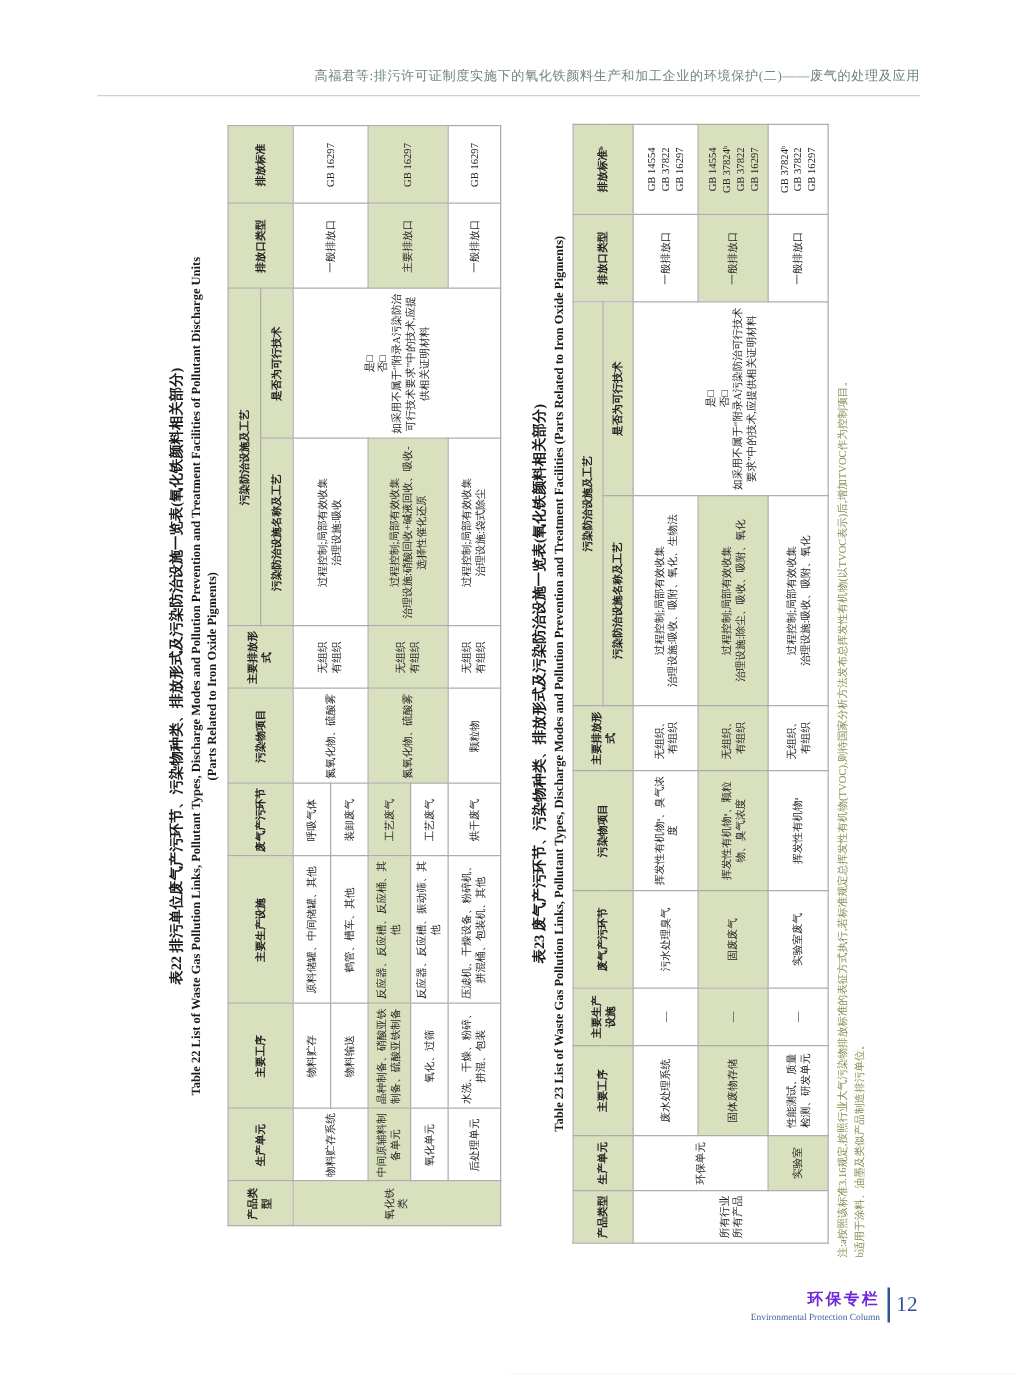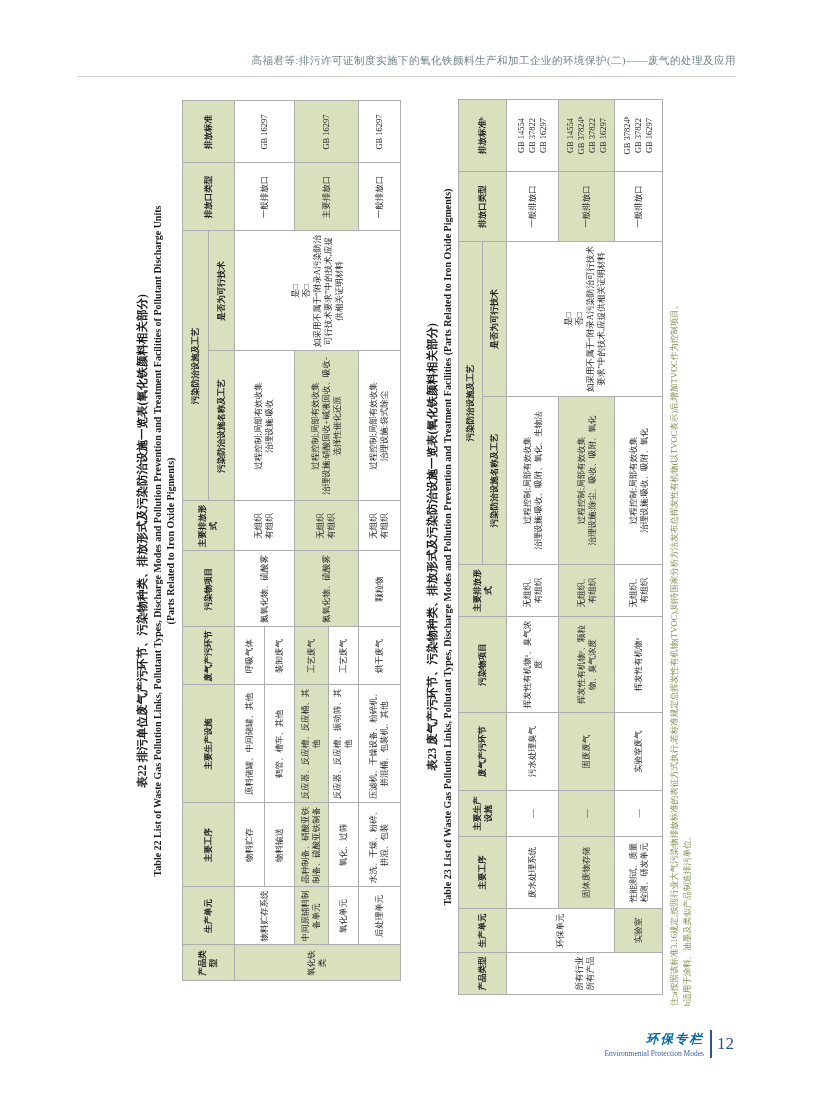--- a/index.html
+++ b/index.html
@@ -25,21 +25,21 @@
     font-family:"Liberation Serif","DejaVu Serif",serif;overflow:hidden;}
   th{font-weight:bold;}
   .g{background:#d9e0be;}
 
   .notes{margin-top:5px;font-size:8.5px;line-height:1.5;color:#7e8f4e;text-align:left;}
   .notes div{margin:0;}
 
   
   .page-footer{position:absolute;left:556px;top:1030px;width:200px;display:flex;align-items:center;}
   .footer-text{width:148px;display:flex;flex-direction:column;align-items:flex-end;}
-  .footer-cn{font-size:12.5px;font-weight:bold;color:#0369a1;letter-spacing:2px;font-style:italic;}
+  .footer-cn{font-size:12.5px;font-weight:bold;color:#6d28d9;letter-spacing:2px;}
   .footer-en{font-size:7.5px;color:#3a5fa0;margin-top:1px;}
   .footer-bar{width:2px;height:28px;background:#2f5496;margin:0 5px 0 6px;}
   .footer-num{font-size:17px;color:#2f5496;}
 </style>
 </head>
 <body>
 
 <div class="page">
 
   <div class="page-header">高福君等:排污许可证制度实施下的氧化铁颜料生产和加工企业的环境保护(二)——废气的处理及应用</div>
@@ -229,19 +229,19 @@
 
     <div class="notes">
       <div>注:a按照该标准3.16规定,按照行业大气污染物排放标准的表征方式执行,若标准规定总挥发性有机物(TVOC),则待国家分析方法发布总挥发性有机物(以TVOC表示)后,增加TVOC作为控制项目。</div>
       <div>b适用于涂料、油墨及类似产品制造排污单位。</div>
     </div>
   </div>
 
   <div class="page-footer">
     <div class="footer-text">
       <div class="footer-cn">环保专栏</div>
-      <div class="footer-en">Environmental Protection Modes</div>
+      <div class="footer-en">Environmental Protection Column</div>
     </div>
     <div class="footer-bar"></div>
     <div class="footer-num">12</div>
   </div>
 
 </div>
 
 </body></html>

